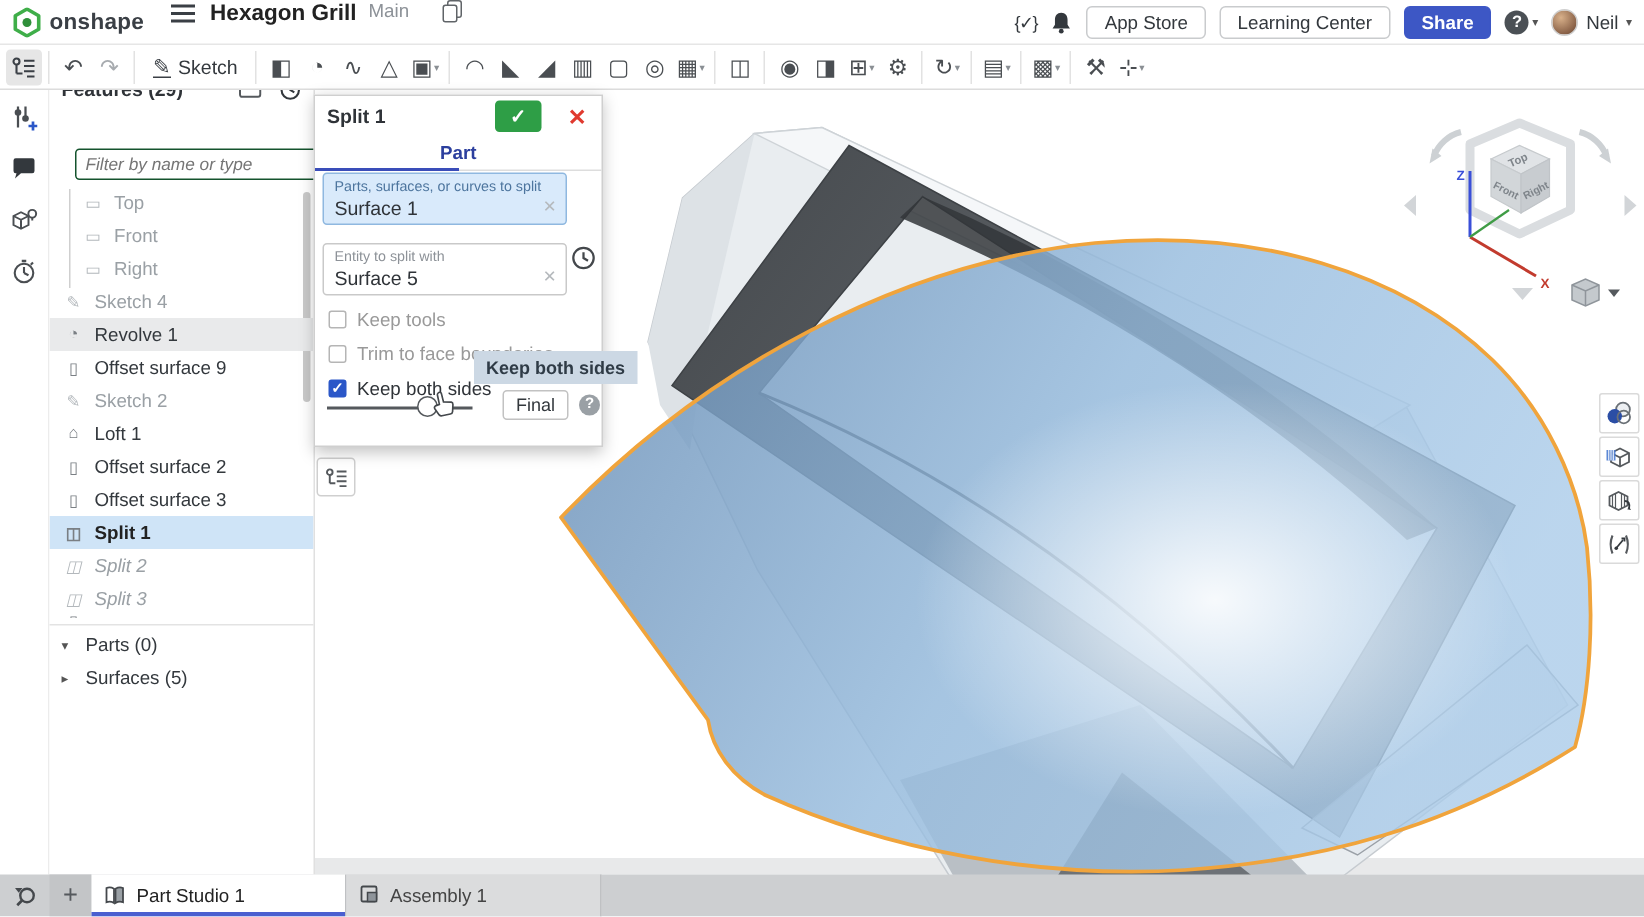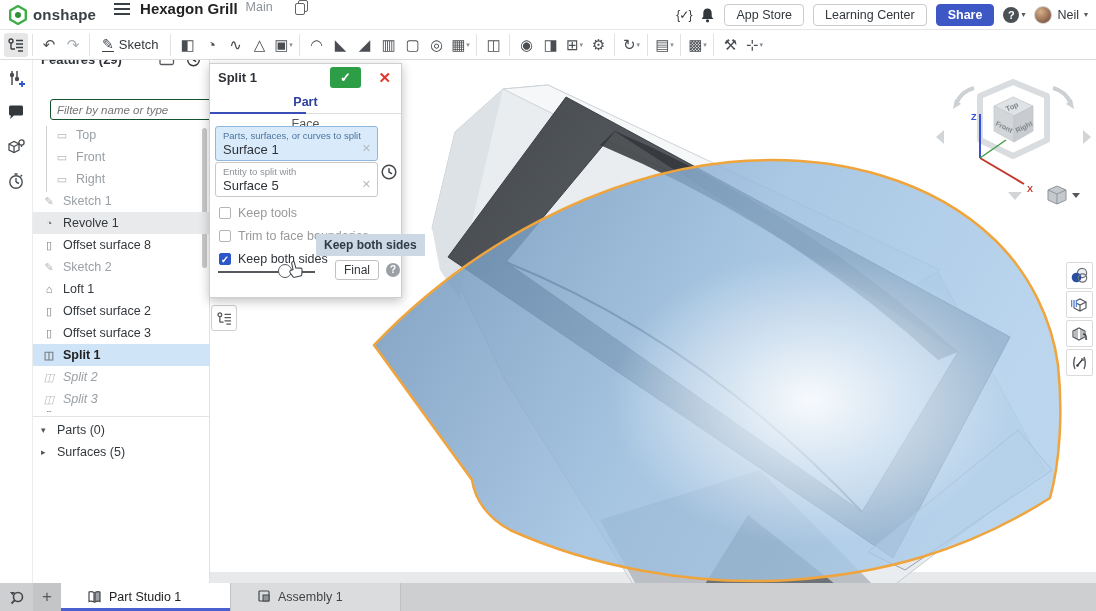--- a/index.html
+++ b/index.html
@@ -127,21 +127,21 @@
   .right-tools { position:absolute; right:3px; top:262px; z-index:20; display:flex; flex-direction:column; gap:2px; }
   .rt-btn { width:27px; height:27px; background:#fff; border:1px solid #dadada; border-radius:2px;
     display:flex; align-items:center; justify-content:center; cursor:pointer; }
 
   
   .tabbar { position:absolute; left:0; right:0; bottom:0; height:28px; background:#cdcfd1; z-index:30;
     display:flex; align-items:stretch; }
   .tab-search { width:33px; display:flex; align-items:center; justify-content:center; cursor:pointer; }
   .tab-add { width:28px; background:#c3c5c7; display:flex; align-items:center; justify-content:center;
     font-size:17px; color:#55595d; cursor:pointer; }
-  .doc-tab { display:flex; align-items:center; gap:7px; padding:0 26px; min-width:170px; font-size:12.5px;
+  .doc-tab { display:flex; align-items:center; gap:7px; padding:0 8px; min-width:170px; font-size:12.5px;
     color:#444; cursor:pointer; background:#dbdcdd; border-right:1px solid #bfc1c3; position:relative; }
   .doc-tab.active { background:#fff; color:#222; }
   .doc-tab.active::after { content:""; position:absolute; left:0; right:0; bottom:0; height:3px; background:#4a5fd0; }
 </style>
 </head>
 <body>
 
 <svg class="viewport-svg" width="1096" height="611" viewBox="0 0 1096 611">
   <defs>
     <linearGradient id="gRing" x1="0" y1="0" x2="1" y2="0.6">
@@ -424,29 +424,29 @@
       <div class="row muted indent">
         <span class="ic">▭</span>
         <span>Front</span>
       </div>
       <div class="row muted indent">
         <span class="ic">▭</span>
         <span>Right</span>
       </div>
       <div class="row muted">
         <span class="ic">✎</span>
-        <span>Sketch 1</span>
+        <span>Sketch 4</span>
       </div>
       <div class="row hover">
         <span class="ic">◔</span>
         <span>Revolve 1</span>
       </div>
       <div class="row">
         <span class="ic">▯</span>
-        <span>Offset surface 8</span>
+        <span>Offset surface 9</span>
       </div>
       <div class="row muted">
         <span class="ic">✎</span>
         <span>Sketch 2</span>
       </div>
       <div class="row">
         <span class="ic">⌂</span>
         <span>Loft 1</span>
       </div>
       <div class="row">
@@ -492,21 +492,21 @@
     <span class="d-title">Split 1</span>
     <span class="d-commit">✓</span>
     <span class="d-close">✕</span>
   </div>
   <div class="d-tabs">
     <div class="d-tab active">Part</div>
     <div class="d-tab">Face</div>
     <div class="d-tab-line"></div>
   </div>
   <div class="d-body">
-    <div class="field hl" style="top:12px;">
+    <div class="field hl" style="top:1px;">
       <div class="f-label">Parts, surfaces, or curves to split</div>
       <div class="f-value">Surface 1</div>
       <span class="f-clear">✕</span>
     </div>
     <div class="field plain" style="top:48px;">
       <div class="f-label">Entity to split with</div>
       <div class="f-value">Surface 5</div>
       <span class="f-clear">✕</span>
     </div>
     <svg width="16" height="16" viewBox="0 0 16 16" style="position:absolute;left:171px;top:50px;">

